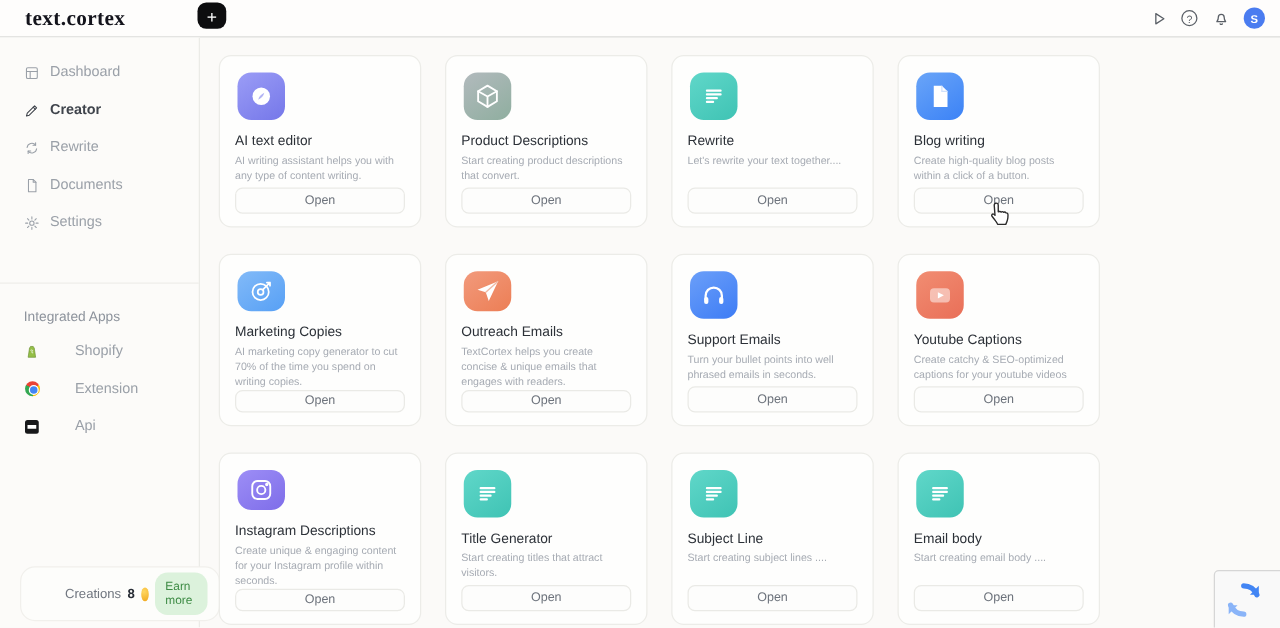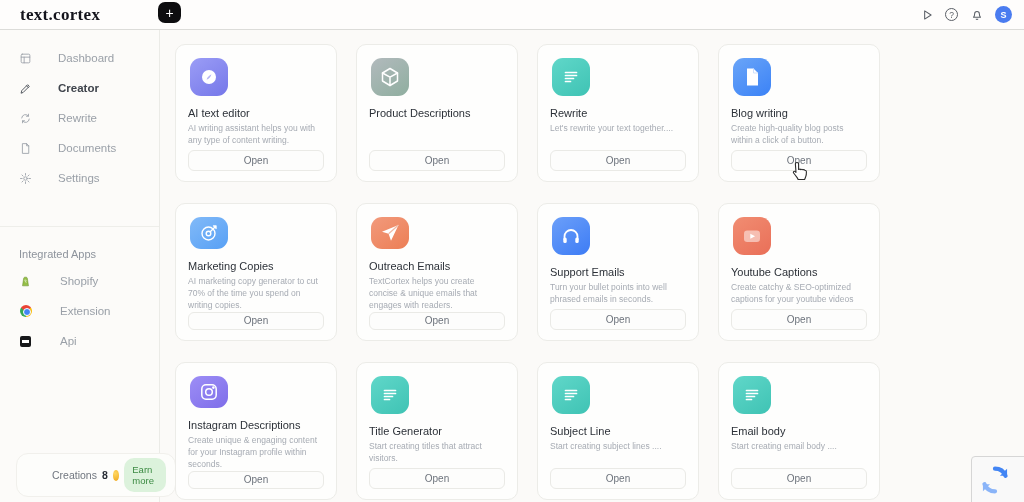--- a/index.html
+++ b/index.html
@@ -21,21 +21,21 @@
                  font-size:8.5px; color:#5a5f66; display:flex; align-items:center; justify-content:center; }
   .avatar { width:17px; height:17px; border-radius:50%; background:#4a7cf0; color:#fff;
             font-size:9px; font-weight:bold; display:flex; align-items:center; justify-content:center; }
 
   
   .app { display:flex; height:472px; }
 
   
   .sidebar { width:160px; flex-shrink:0; background:#fcfbf9; border-right:1px solid #ebebe7;
              position:relative; padding-top:13px; }
-  .nav-item { height:30px; display:flex; align-items:center; padding-left:19px; gap:26px;
+  .nav-item { height:30px; display:flex; align-items:center; padding-left:19px; gap:8px;
               color:#9aa0a8; font-size:11.5px; cursor:pointer; }
   .nav-item.active { color:#3f444c; font-weight:bold; }
   .nav-item svg { width:13px; height:13px; flex-shrink:0; }
   .side-divider { border:none; border-top:1px solid #eeeeea; margin-top:33px; }
   .section-label { margin:21px 0 6px 19px; font-size:11px; color:#8d939c; }
   .app-item { height:30px; display:flex; align-items:center; padding-left:19px; gap:28px;
               color:#9aa0a8; font-size:11.5px; cursor:pointer; }
   .app-ic { width:13px; height:13px; flex-shrink:0; display:flex; align-items:center; justify-content:center; }
   .chrome-dot { width:12px; height:12px; border-radius:50%; position:relative;
      background:conic-gradient(from -60deg, #ea4335 0deg 120deg, #fbbc05 120deg 240deg, #34a853 240deg 360deg); }
@@ -195,20 +195,21 @@
           <div class="open-btn">Open</div>
         </div>
         <div class="card">
           <div class="card-icon" style="background:linear-gradient(145deg,#b2babd,#8fae9f);color:#8fae9f">
             <svg viewBox="0 0 24 24" fill="none" stroke="#ffffff" stroke-width="1.5" stroke-linecap="round" stroke-linejoin="round">
               <path d="M12 3.5 19.5 8v8L12 20.5 4.5 16V8z"></path>
               <path d="M4.5 8 12 12.2 19.5 8M12 12.2v8.3"></path>
             </svg>
           </div>
           <div class="card-title">Product Descriptions</div>
+          <div class="card-desc">Start creating product descriptions that convert.</div>
           <div class="open-btn">Open</div>
         </div>
         <div class="card">
           <div class="card-icon" style="background:linear-gradient(145deg,#60d7c9,#3fc3b4);color:#3fc3b4">
             <svg viewBox="0 0 24 24" fill="none" stroke="#ffffff" stroke-width="1.7" stroke-linecap="round" stroke-linejoin="round">
               <path d="M6.5 7.5h11M6.5 10.5h11M6.5 13.5h8M6.5 16.5h5"></path>
             </svg>
           </div>
           <div class="card-title">Rewrite</div>
           <div class="card-desc">Let's rewrite your text together....</div>

